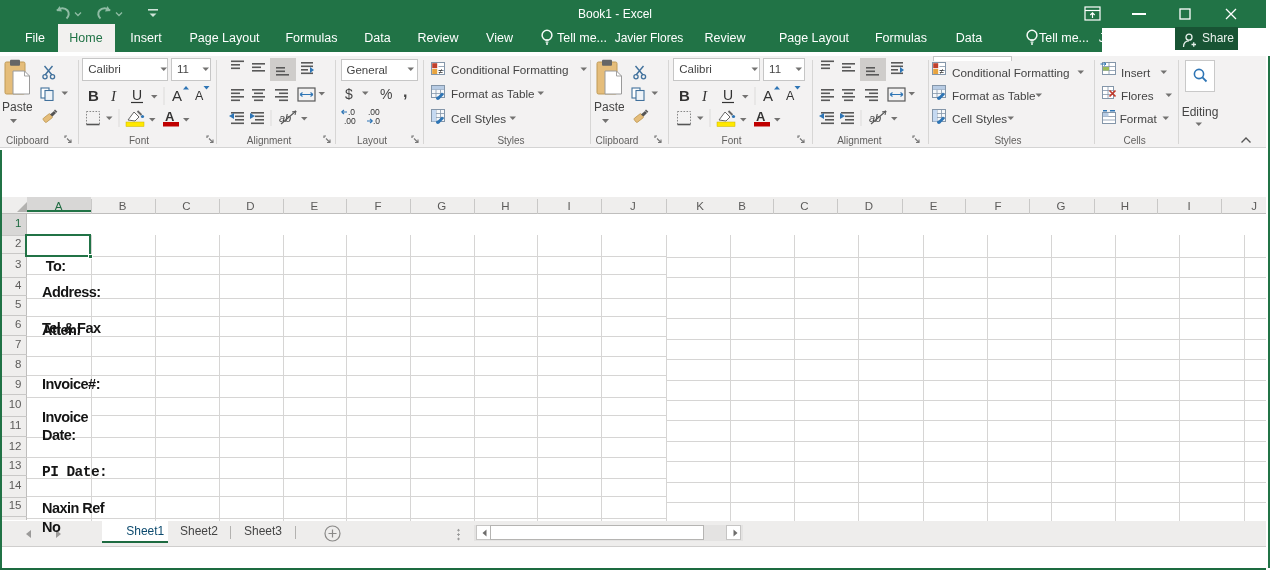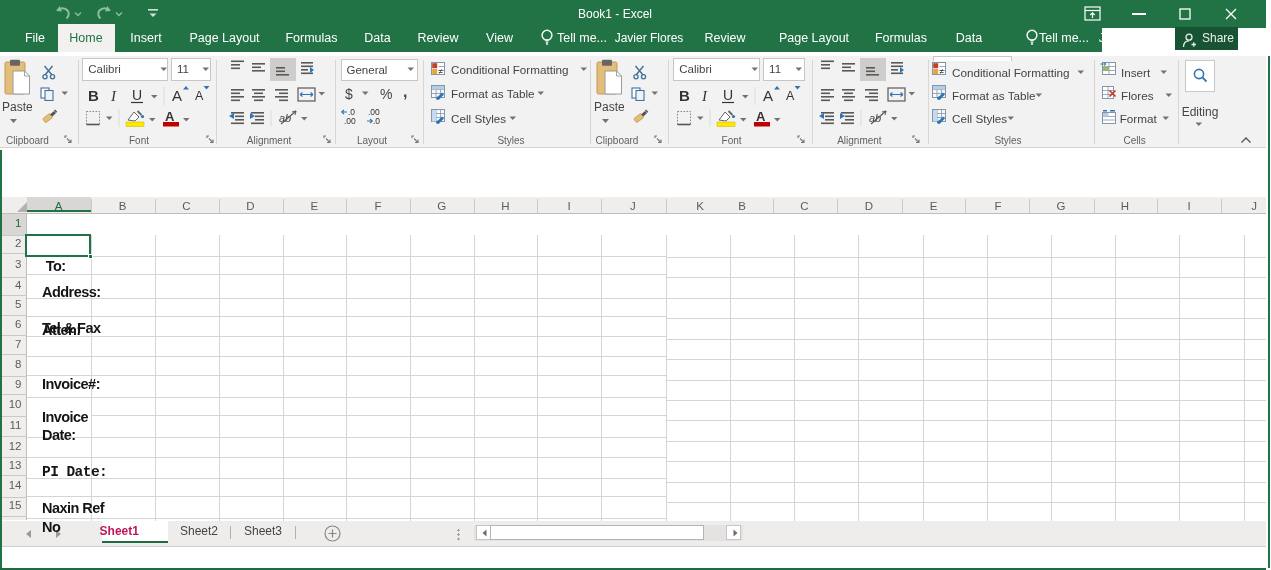--- a/index.html
+++ b/index.html
@@ -770,21 +770,21 @@
       <div class="hline" style="left:639px;top:288px;width:600.5px;"></div>
     </div>
   <div id="sheetbar" class="abs">
     <svg class="icon" style="left:24px;top:8px;" width="9" height="10" viewBox="0 0 9 10">
         <path d="M7 1 L2 5 L7 9 Z" fill="#9b9a99"></path>
       </svg>
     <svg class="icon" style="left:54px;top:8px;" width="9" height="10" viewBox="0 0 9 10">
         <path d="M2 1 L7 5 L2 9 Z" fill="#9b9a99"></path>
       </svg>
     <div class="abs" style="left:101.5px;top:0;width:66.5px;height:22px;background:#fff;border-bottom:2.5px solid #1e6b41;"></div>
-    <div class="abs" style="left:86px;top:3px;width:66.5px;text-align:center;font-size:12px;font-weight:bold;color:#be185d;">Sheet1</div>
+    <div class="abs" style="left:112px;top:3px;width:66.5px;text-align:center;font-size:12px;font-weight:normal;color:#0c4a6e;">Sheet1</div>
     <div class="abs" style="left:172px;top:3px;width:54px;text-align:center;font-size:12px;color:#444;">Sheet2</div>
     <div class="abs" style="left:230.4px;top:5px;width:1px;height:13px;background:#b3b2b0;"></div>
     <div class="abs" style="left:236px;top:3px;width:54px;text-align:center;font-size:12px;color:#444;">Sheet3</div>
     <div class="abs" style="left:294.6px;top:5px;width:1px;height:13px;background:#b3b2b0;"></div>
     <svg class="icon" style="left:324px;top:4px;" width="17" height="17" viewBox="0 0 17 17">
       <circle cx="8.5" cy="8.5" r="7.5" fill="none" stroke="#8a8988" stroke-width="1.2"></circle>
       <path d="M8.5 4.5 L8.5 12.5 M4.5 8.5 L12.5 8.5" stroke="#8a8988" stroke-width="1.2"></path>
     </svg>
     <div class="abs" style="left:457px;top:7px;width:3px;height:13px;background-image:radial-gradient(circle,#9a9a9a 1.2px,transparent 1.3px);background-size:3px 4.4px;"></div>
     <div class="abs" style="left:474px;top:4px;width:269px;height:16px;background:#e4e3e2;"></div>

